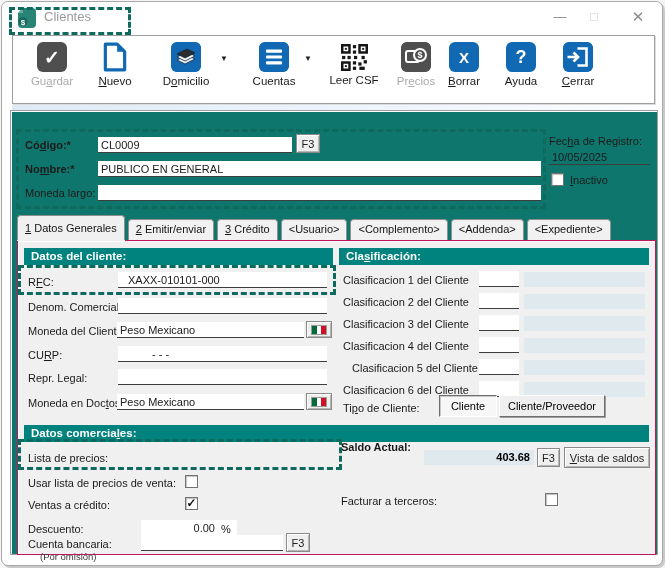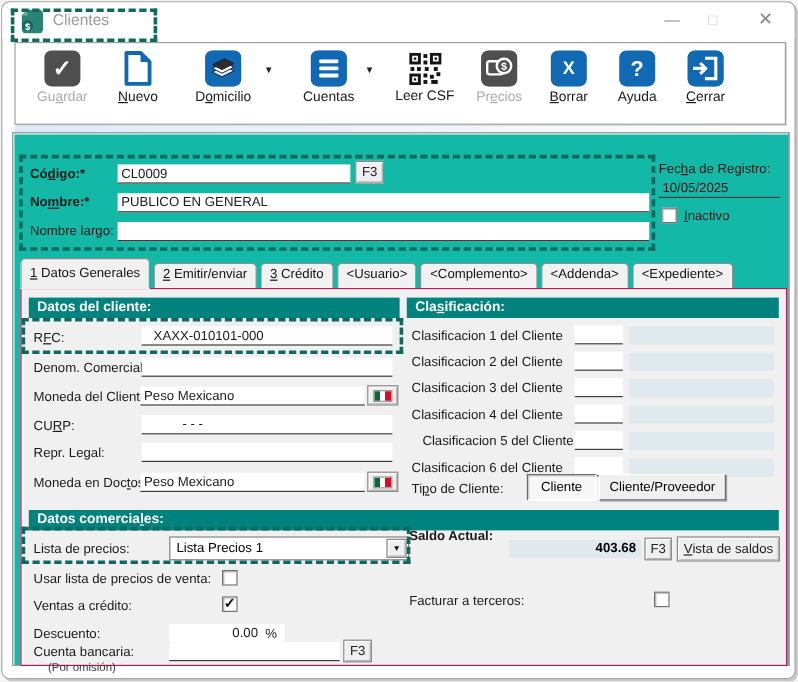--- a/index.html
+++ b/index.html
@@ -36,21 +36,21 @@
   .sq.dis { background:#4f4f4f; }
   .glyph-check::after { content:"✓"; font-size:19px; }
   .glyph-x::after { content:"X"; font-size:15px; }
   .glyph-q::after { content:"?"; font-size:18px; }
   .tbarrow { width:14px; align-self:flex-start; margin-top:12px; font-size:8px; color:#222; text-align:center; }
 
   
   .shine { position:absolute; left:10px; top:103px; width:643px; height:6px;
            background:linear-gradient(90deg,#dfeaf7,#fbfdff); }
   .form { position:absolute; left:8px; top:108px; width:648px; height:445px;
-          background:#14b8a6; border:1px solid #9e9e9e; box-shadow:inset 1px 1px 0 #fdfdfd; }
+          background:#0f766e; border:1px solid #9e9e9e; box-shadow:inset 1px 1px 0 #fdfdfd; }
   .lbl { position:absolute; font-size:11px; color:#1a1a1a; white-space:nowrap; }
   .b { font-weight:bold; }
   .gray { color:#9a9a9a; }
   .field { position:absolute; height:16px; background:#fff; border-bottom:1px solid #3d3d3d;
            font-size:11px; color:#1a1a1a; padding:2px 2px 0 3px; white-space:nowrap; overflow:hidden; }
   .field.flat { background:transparent; }
   .btn3d { position:absolute; background:#efefef; border:1px solid #8a8a8a; text-align:center;
            font-size:11px; color:#222; box-shadow:inset 1px 1px 0 #fff, inset -1px -1px 0 #b5b5b5;
            display:flex; align-items:center; justify-content:center; cursor:default; }
   .checkbox { position:absolute; width:13px; height:13px; background:#fff; border:1px solid #737373;
@@ -174,21 +174,21 @@
     </div>
     <div class="tb" style="width:50px;margin-left:8px">
       <svg class="sq dis" width="30" height="30" viewBox="0 0 30 30">
         <rect width="30" height="30" rx="6" fill="#4f4f4f"></rect>
         <rect x="5" y="9" width="13" height="11" rx="2" fill="none" stroke="#fff" stroke-width="2"></rect>
         <circle cx="19" cy="13" r="6" fill="#4f4f4f" stroke="#fff" stroke-width="2"></circle>
         <text x="19" y="16.2" font-size="9" fill="#fff" text-anchor="middle" font-weight="bold">$</text>
       </svg>
       <span class="tblabel dis">Pr<u>e</u>cios</span>
     </div>
-    <div class="tb" style="width:46px;margin-left:10px">
+    <div class="tb" style="width:46px;">
       <span class="sq glyph-x"></span>
       <span class="tblabel"><u>B</u>orrar</span>
     </div>
     <div class="tb" style="width:44px;margin-left:12px">
       <span class="sq glyph-q"></span>
       <span class="tblabel">Ayuda</span>
     </div>
     <div class="tb" style="width:46px;margin-left:12px">
       <svg class="sq" width="30" height="30" viewBox="0 0 30 30">
         <rect width="30" height="30" rx="6" fill="#1169b4"></rect>
@@ -202,21 +202,21 @@
 
   <div class="shine"></div>
 
   <div class="form">
 
     <span class="lbl b" style="left:14px;top:28px">Có<u>d</u>igo:*</span>
     <div class="field" style="left:87px;top:26px;width:194px">CL0009</div>
     <div class="btn3d" style="left:285px;top:23px;width:24px;height:19px">F3</div>
     <span class="lbl b" style="left:14px;top:52px">No<u>m</u>bre:*</span>
     <div class="field" style="left:87px;top:50px;width:443px">PUBLICO EN GENERAL</div>
-    <span class="lbl" style="left:14px;top:76px">Nombre largo:</span>
+    <span class="lbl" style="left:14px;top:76px">Moneda largo:</span>
     <div class="field" style="left:87px;top:74px;width:443px"></div>
     <div class="hl" style="left:5px;top:18px;width:530px;height:80px"></div>
 
     <span class="lbl" style="left:538px;top:24px">Fec<u>h</u>a de Registro:</span>
     <div class="field flat" style="left:538px;top:38px;width:101px">10/05/2025</div>
     <span class="checkbox" style="left:540px;top:62px" data-checked="false"></span>
     <span class="lbl" style="left:559px;top:63px"><u>I</u>nactivo</span>
 
     <div class="tabs">
       <span class="tab active"><u>1</u> Datos Generales</span>
@@ -270,21 +270,20 @@
       <span class="lbl" style="left:325px;top:143px">Clasificacion 6 del Cliente</span>
       <div class="field" style="left:461px;top:140px;width:40px"></div>
       <div class="bluebox" style="left:506px;top:141px;width:121px"></div>
 
       <span class="lbl" style="left:325px;top:161px">Ti<u>p</u>o de Cliente:</span>
       <span class="toggle on" style="left:421px;top:154px;width:58px">Cliente</span>
       <span class="toggle off" style="left:481px;top:154px;width:106px">Cliente/Proveedor</span>
 
       <div class="sechdr" style="left:6px;top:184px;width:625px">Datos comercia<u>l</u>es:</div>
       <span class="lbl" style="left:10px;top:211px">Lista de precios:</span>
-      <div class="combo" style="left:123px;top:206px;width:200px">Lista Precios 1<span class="btn3d combo-btn"></span></div>
       <div class="hl" style="left:0px;top:198px;width:324px;height:31px"></div>
       <span class="lbl b" style="left:323px;top:200px">Saldo Actual:</span>
       <div class="bluebox b" style="left:406px;top:209px;width:110px;font-size:11px;text-align:right;padding:1px 4px 0 0">403.68</div>
       <div class="btn3d" style="left:519px;top:207px;width:23px;height:19px">F3</div>
       <div class="btn3d" style="left:546px;top:206px;width:86px;height:21px"><u>V</u>ista de saldos</div>
       <span class="lbl" style="left:10px;top:236px">Usar lista de precios de venta:</span>
       <span class="checkbox" style="left:167px;top:234px" data-checked="false"></span>
       <span class="lbl" style="left:10px;top:258px">Ventas a crédito:</span>
       <span class="checkbox" style="left:167px;top:256px" data-checked="true"></span>
       <span class="lbl" style="left:323px;top:254px">Facturar a terceros:</span>

